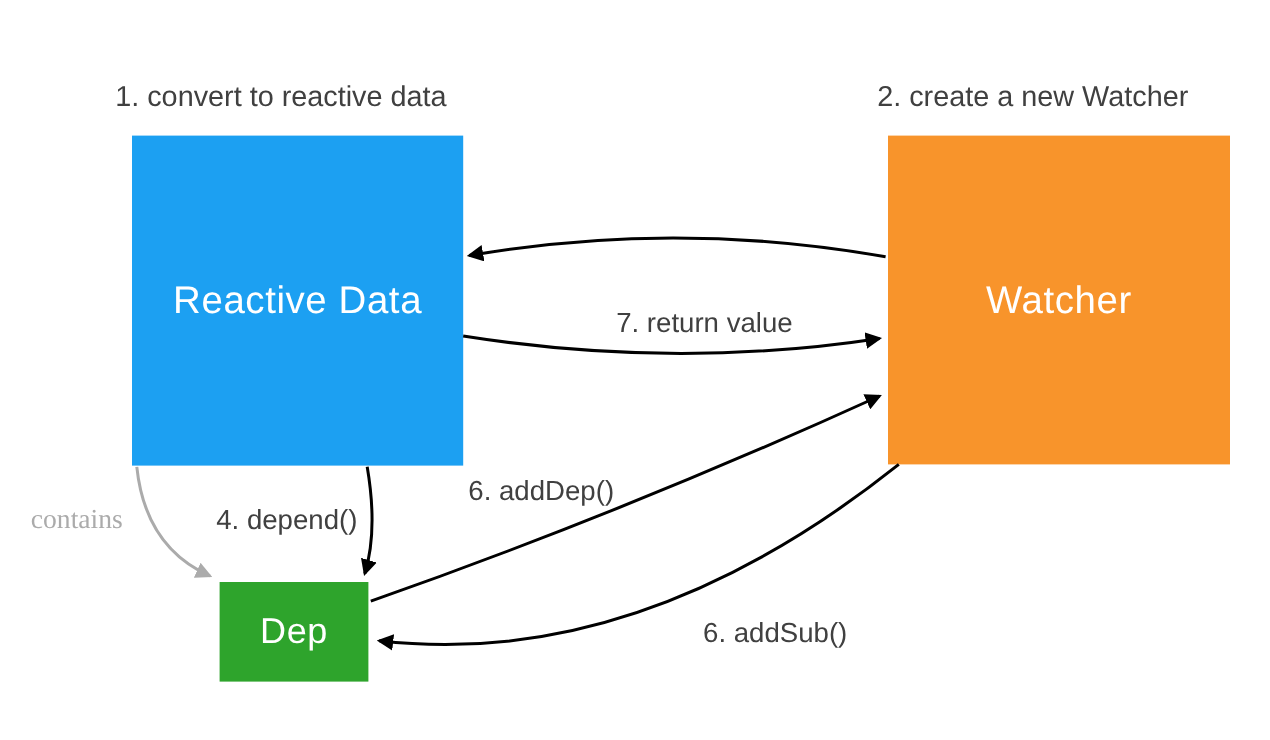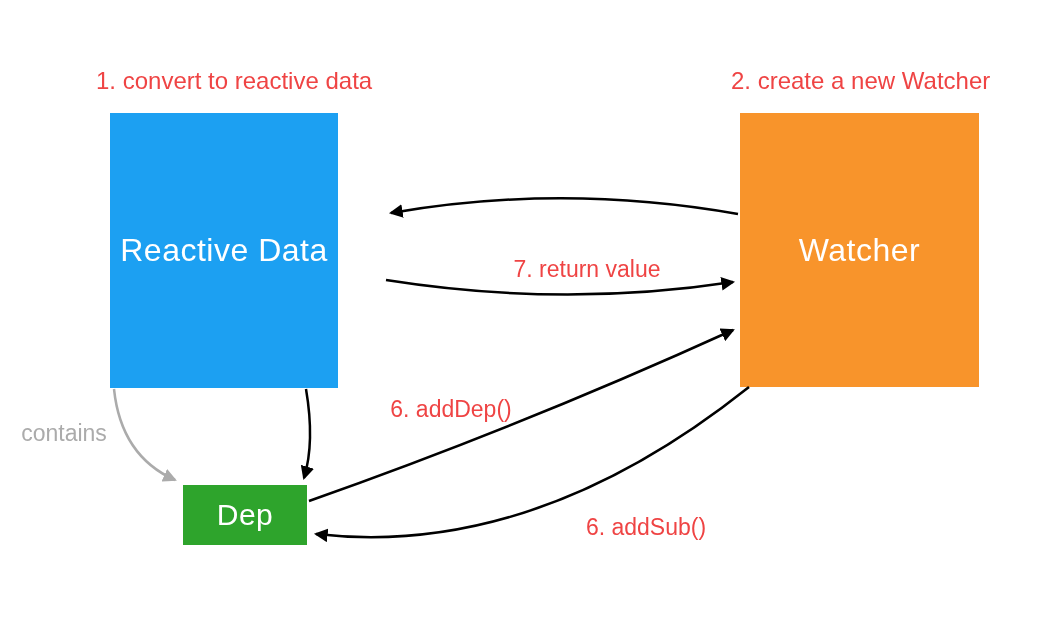--- a/index.html
+++ b/index.html
@@ -20,48 +20,48 @@
     display: flex;
     align-items: center;
     justify-content: center;
     color: #ffffff;
     z-index: 1;
   }
   .node-label {
     font-weight: 400;
     letter-spacing: 0.5px;
   }
-  #node-reactive { left: 110px; top: 113px; width: 228px; height: 275px; font-size: 32px; }
-  #node-watcher  { left: 740px; top: 113px; width: 239px; height: 274px; font-size: 32px; }
-  #node-dep      { left: 183px; top: 485px; width: 124px; height: 60px;  font-size: 30px; }
+  #node-reactive { left: 110px; top: 113px; width: 276px; height: 275px; font-size: 32px; }
+  #node-watcher  { left: 740px; top: 113px; width: 285px; height: 274px; font-size: 32px; }
+  #node-dep      { left: 183px; top: 485px; width: 124px; height: 83px;  font-size: 30px; }
 
   #edges-layer {
     position: absolute;
     left: 0; top: 0;
     width: 1058px; height: 617px;
     z-index: 2;
     pointer-events: none;
   }
 
   .lbl {
     position: absolute;
     font-size: 23px;
-    color: #ef4444;
+    color: #404040;
     white-space: nowrap;
     z-index: 3;
     font-weight: 300;
   }
   .lbl.centered { transform: translateX(-50%); }
 
   #ann-reactive { left: 96px;  top: 67px; font-size: 24px; }
   #ann-watcher  { left: 731px; top: 67px; font-size: 24px; }
   #lbl-getter   { left: 566px; top: 152px; }
   #lbl-return   { left: 565px; top: 256px; margin-left: 22px; }
   #lbl-depend   { left: 239px; top: 420px; }
-  #lbl-contains { left: 64px;  top: 420px; color: #ABABAB; }
+  #lbl-contains { left: 64px;  top: 420px; color: #ABABAB; font-family: Liberation Serif, serif; }
   #lbl-adddep   { left: 451px; top: 396px; }
   #lbl-addsub   { left: 610px; top: 514px; margin-left: 36px; }
 </style>
 </head>
 <body>
 
 <div id="canvas">
 
   <div class="node" id="node-reactive" style="background-color: rgb(28, 160, 242);">
     <span class="node-label">Reactive Data</span>
@@ -95,17 +95,18 @@
 
     <path d="M 309 501 Q 522 426 733 330" fill="none" stroke-width="2.5" marker-end="url(#arrow-black)" stroke="#000000"></path>
 
     <path d="M 749 387 Q 533 559 316 534" fill="none" stroke-width="2.5" marker-end="url(#arrow-black)" stroke="#000000"></path>
   </svg>
 
   <div class="lbl" id="ann-reactive">1. convert to reactive data</div>
   <div class="lbl" id="ann-watcher">2. create a new Watcher</div>
 
   <div class="lbl centered" id="lbl-return">7. return value</div>
+  <div class="lbl centered" id="lbl-depend">4. depend()</div>
   <div class="lbl centered" id="lbl-contains">contains</div>
   <div class="lbl centered" id="lbl-adddep">6. addDep()</div>
   <div class="lbl centered" id="lbl-addsub">6. addSub()</div>
 
 </div>
 
 </body></html>

